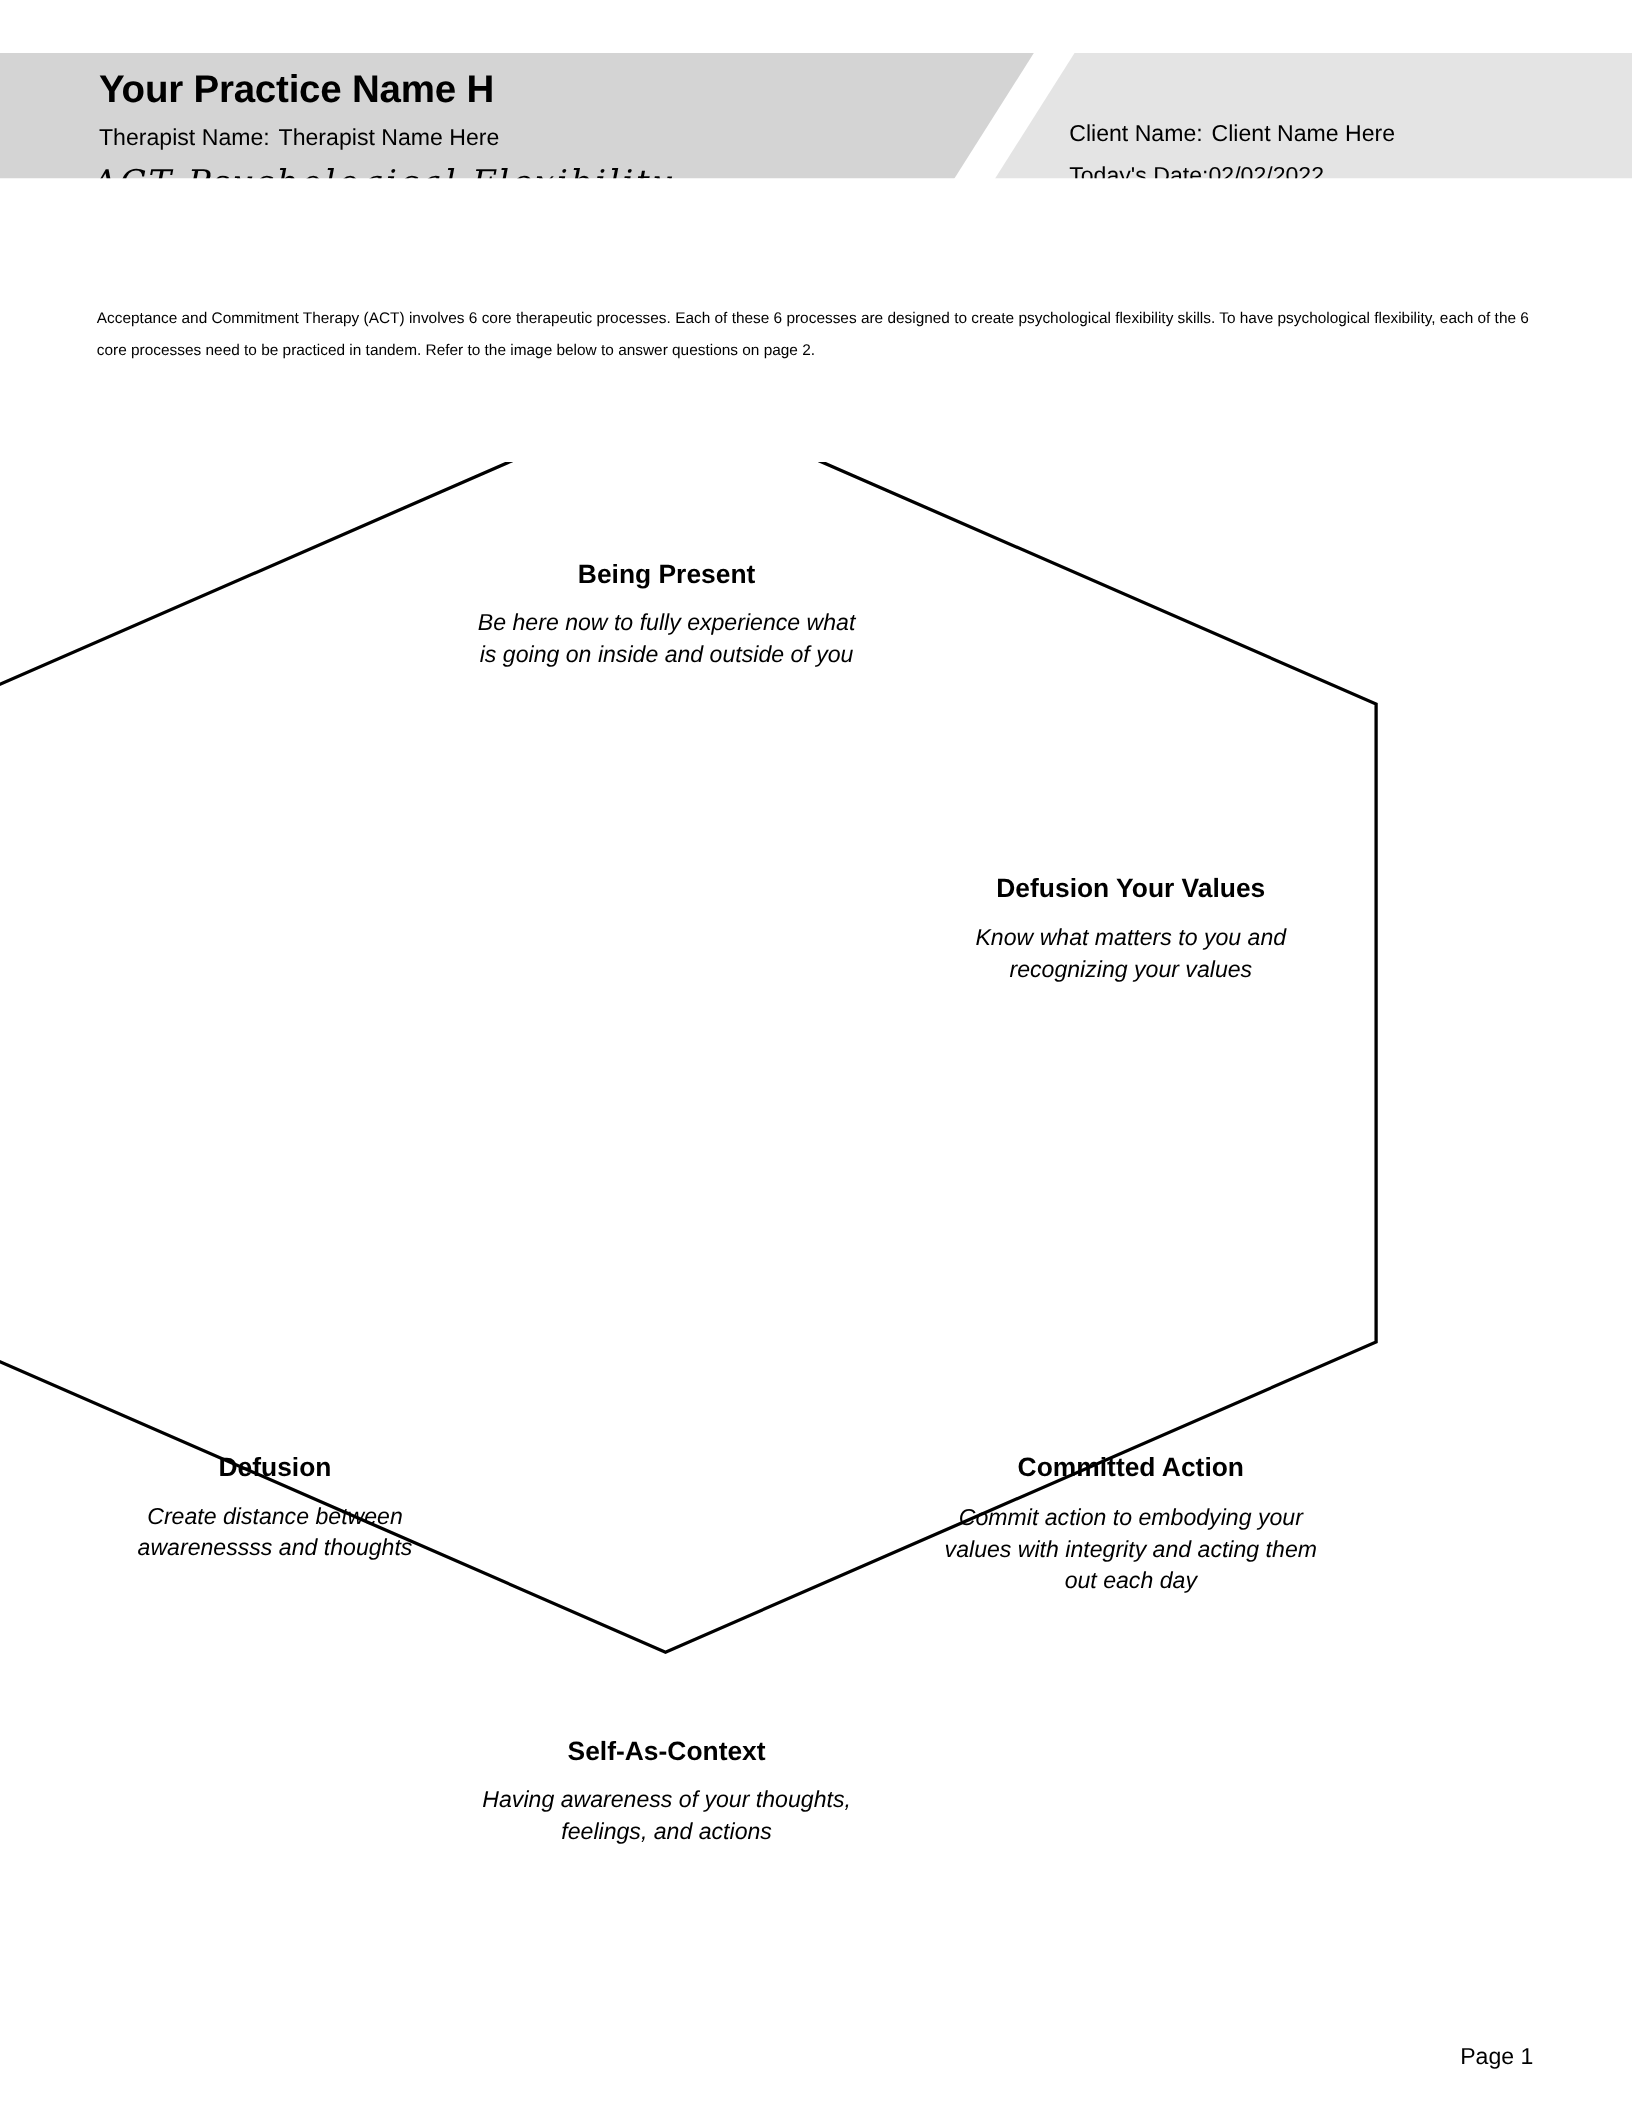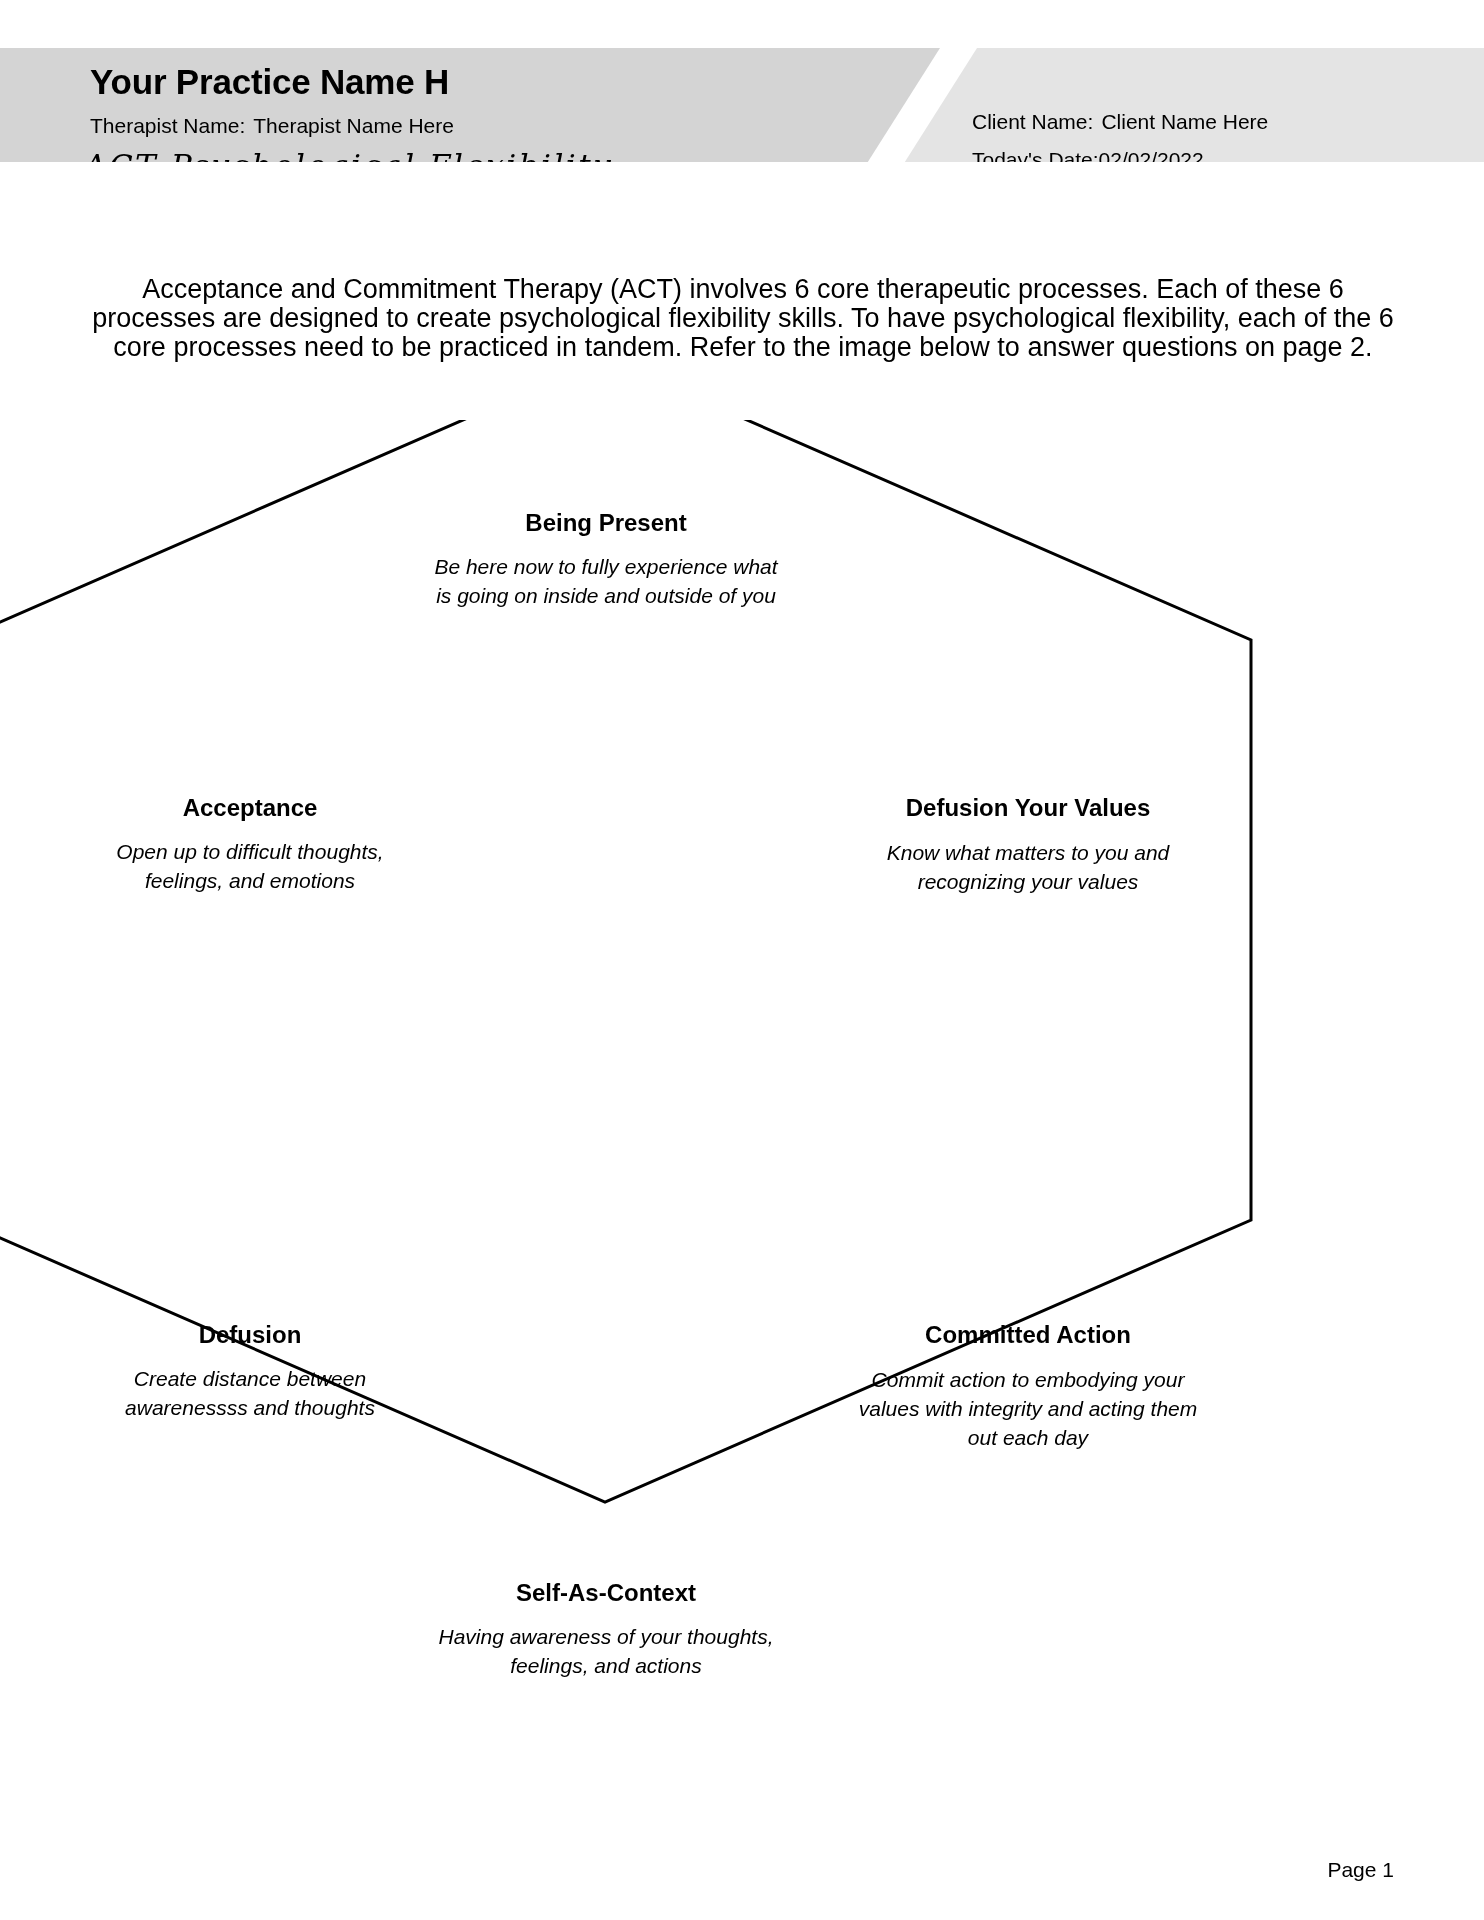--- a/index.html
+++ b/index.html
@@ -88,23 +88,23 @@
     white-space: nowrap;
   }
   .date-line .label { margin-right: 0; text-align: right; }
 
   
   .intro {
     position: absolute;
     left: 88px;
     top: 275px;
     width: 1310px;
-    font-size: 27px;
+    font-size: 14px;
     line-height: 29px;
-    text-align: center;
+    text-align: left;
   }
 
   
   .diagram {
     position: absolute;
     left: 0;
     top: 420px;
     width: 1268px;
     height: 1420px;
   }
@@ -180,24 +180,20 @@
 
   <svg class="hex-svg" width="1484" height="1420" viewBox="0 0 1484 1420">
     <polygon points="742,-62 1388,220 1388,800 742,1082 96,800 96,220" fill="none" stroke="#000000" stroke-width="3" transform="translate(-137,0) scale(1.0)"></polygon>
   </svg>
 
   <div class="node node-being-present">
     <div class="node-title">Being Present</div>
     <div class="node-desc">Be here now to fully experience what is going on inside and outside of you</div>
   </div>
 
-  <div class="node node-acceptance">
-    <div class="node-title">Acceptance</div>
-    <div class="node-desc">Open up to difficult thoughts, feelings, and emotions</div>
-  </div>
 
   <div class="node node-values">
     <div class="node-title">Defusion Your Values</div>
     <div class="node-desc">Know what matters to you and recognizing your values</div>
   </div>
 
   <div class="node node-defusion">
     <div class="node-title">Defusion</div>
     <div class="node-desc">Create distance between awarenessss and thoughts</div>
   </div>

